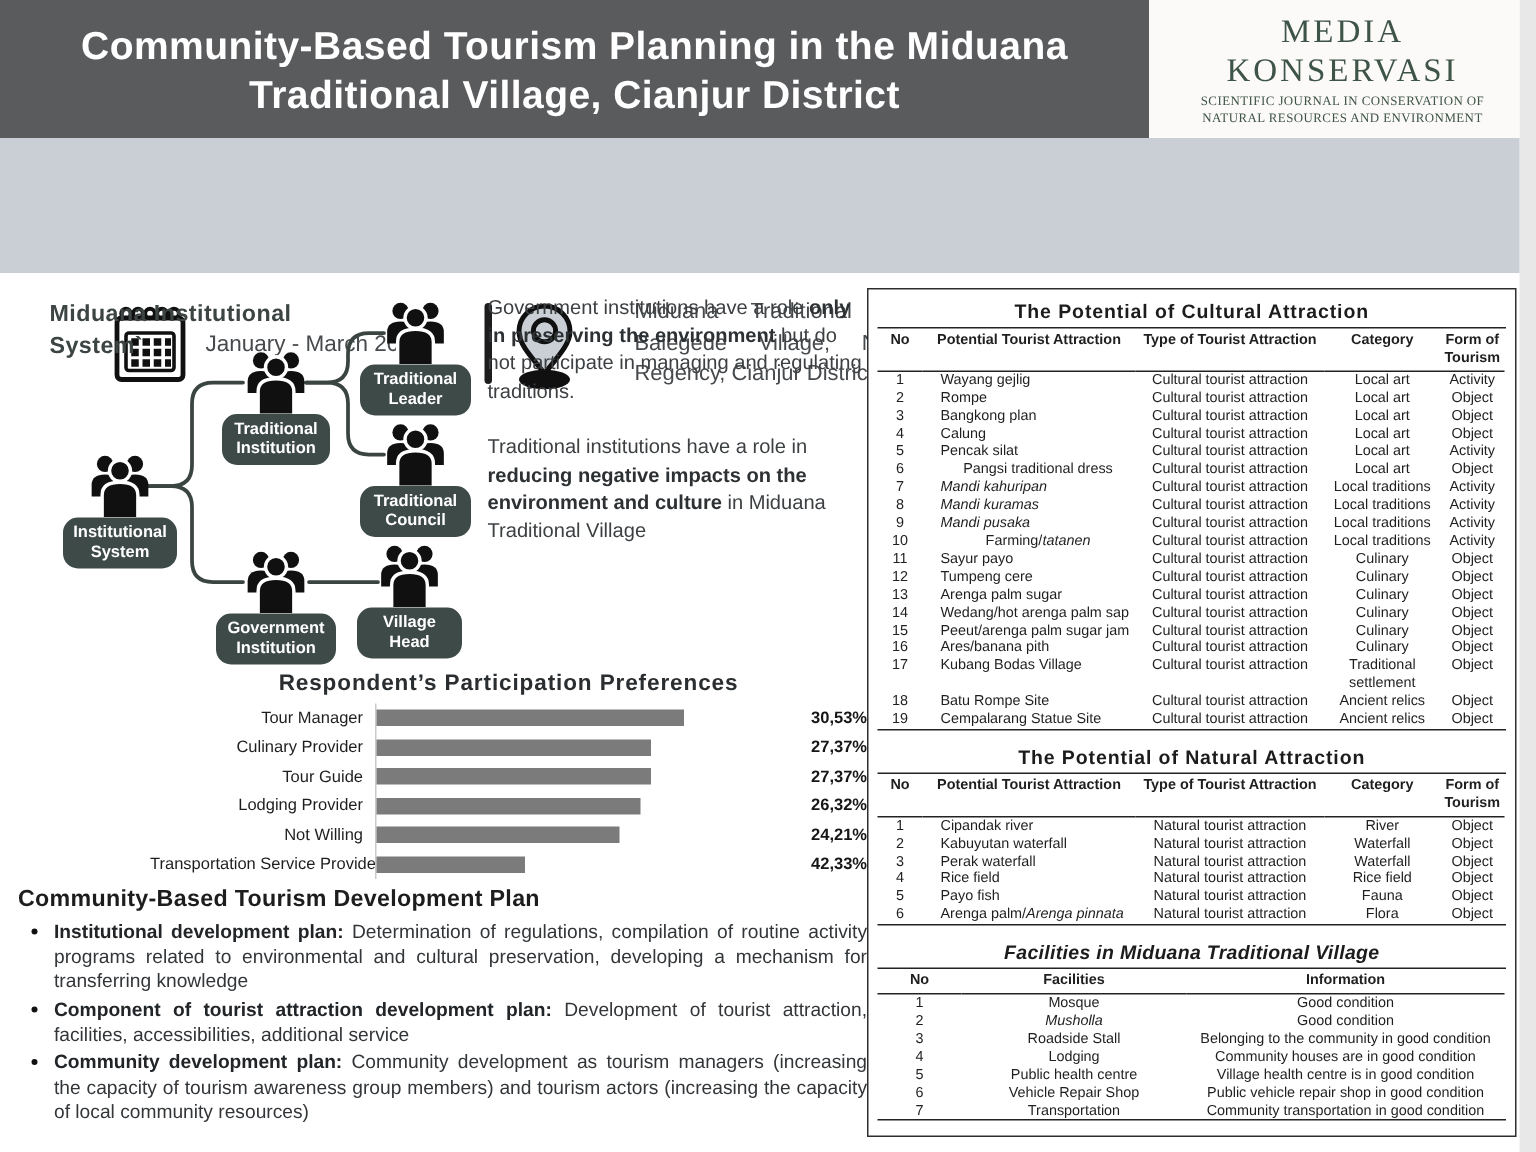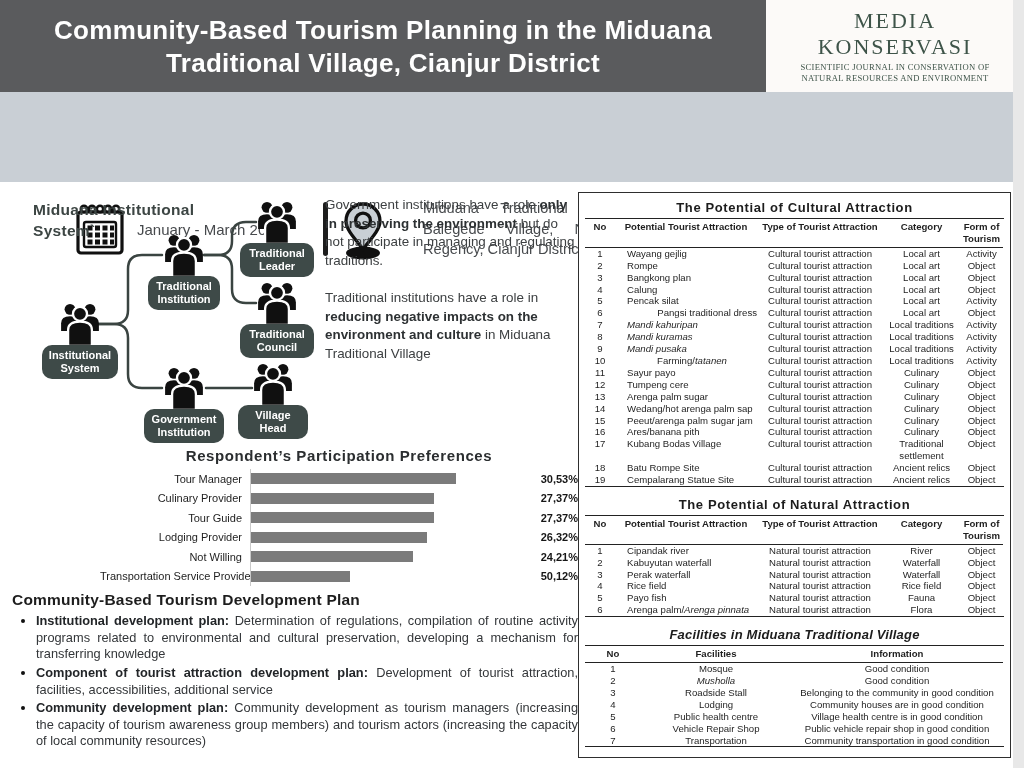--- a/index.html
+++ b/index.html
@@ -239,21 +239,21 @@
           <div class="cat">Not Willing</div>
           <div class="bar-zone">
             <div class="bar" style="width: 162.207px;"></div>
             <div class="val">24,21%</div>
           </div>
         </div>
         <div class="chart-row">
           <div class="cat">Transportation Service Provide</div>
           <div class="bar-zone">
             <div class="bar" style="width: 98.758px;"></div>
-            <div class="val">50,12%</div>
+            <div class="val">42,33%</div>
           </div>
         </div>
       </div>
   </div>
 
   <div class="devplan">
     <h2>Community-Based Tourism Development Plan</h2>
     <ul>
       <li><b>Institutional development plan:</b><span> Determination of regulations, compilation of routine activity programs related to environmental and cultural preservation, developing a mechanism for transferring knowledge</span></li>
       <li><b>Component of tourist attraction development plan:</b><span> Development of tourist attraction, facilities, accessibilities, additional service</span></li>
@@ -288,21 +288,21 @@
         <div style="text-align: left; padding-left: 12px;">Calung</div>
         <div style="text-align: center;">Cultural tourist attraction</div>
         <div style="text-align: center;">Local art</div>
         <div style="text-align: center;">Object</div>
         <div style="text-align: center;">5</div>
         <div style="text-align: left; padding-left: 12px;">Pencak silat</div>
         <div style="text-align: center;">Cultural tourist attraction</div>
         <div style="text-align: center;">Local art</div>
         <div style="text-align: center;">Activity</div>
         <div style="text-align: center;">6</div>
-        <div style="text-align: right; padding-left: 12px;">Pangsi traditional dress</div>
+        <div style="text-align: center; padding-left: 12px;">Pangsi traditional dress</div>
         <div style="text-align: center;">Cultural tourist attraction</div>
         <div style="text-align: center;">Local art</div>
         <div style="text-align: center;">Object</div>
         <div style="text-align: center;">7</div>
         <div style="text-align: left; padding-left: 12px;"><i>Mandi kahuripan</i></div>
         <div style="text-align: center;">Cultural tourist attraction</div>
         <div style="text-align: center;">Local traditions</div>
         <div style="text-align: center;">Activity</div>
         <div style="text-align: center;">8</div>
         <div style="text-align: left; padding-left: 12px;"><i>Mandi kuramas</i></div>

